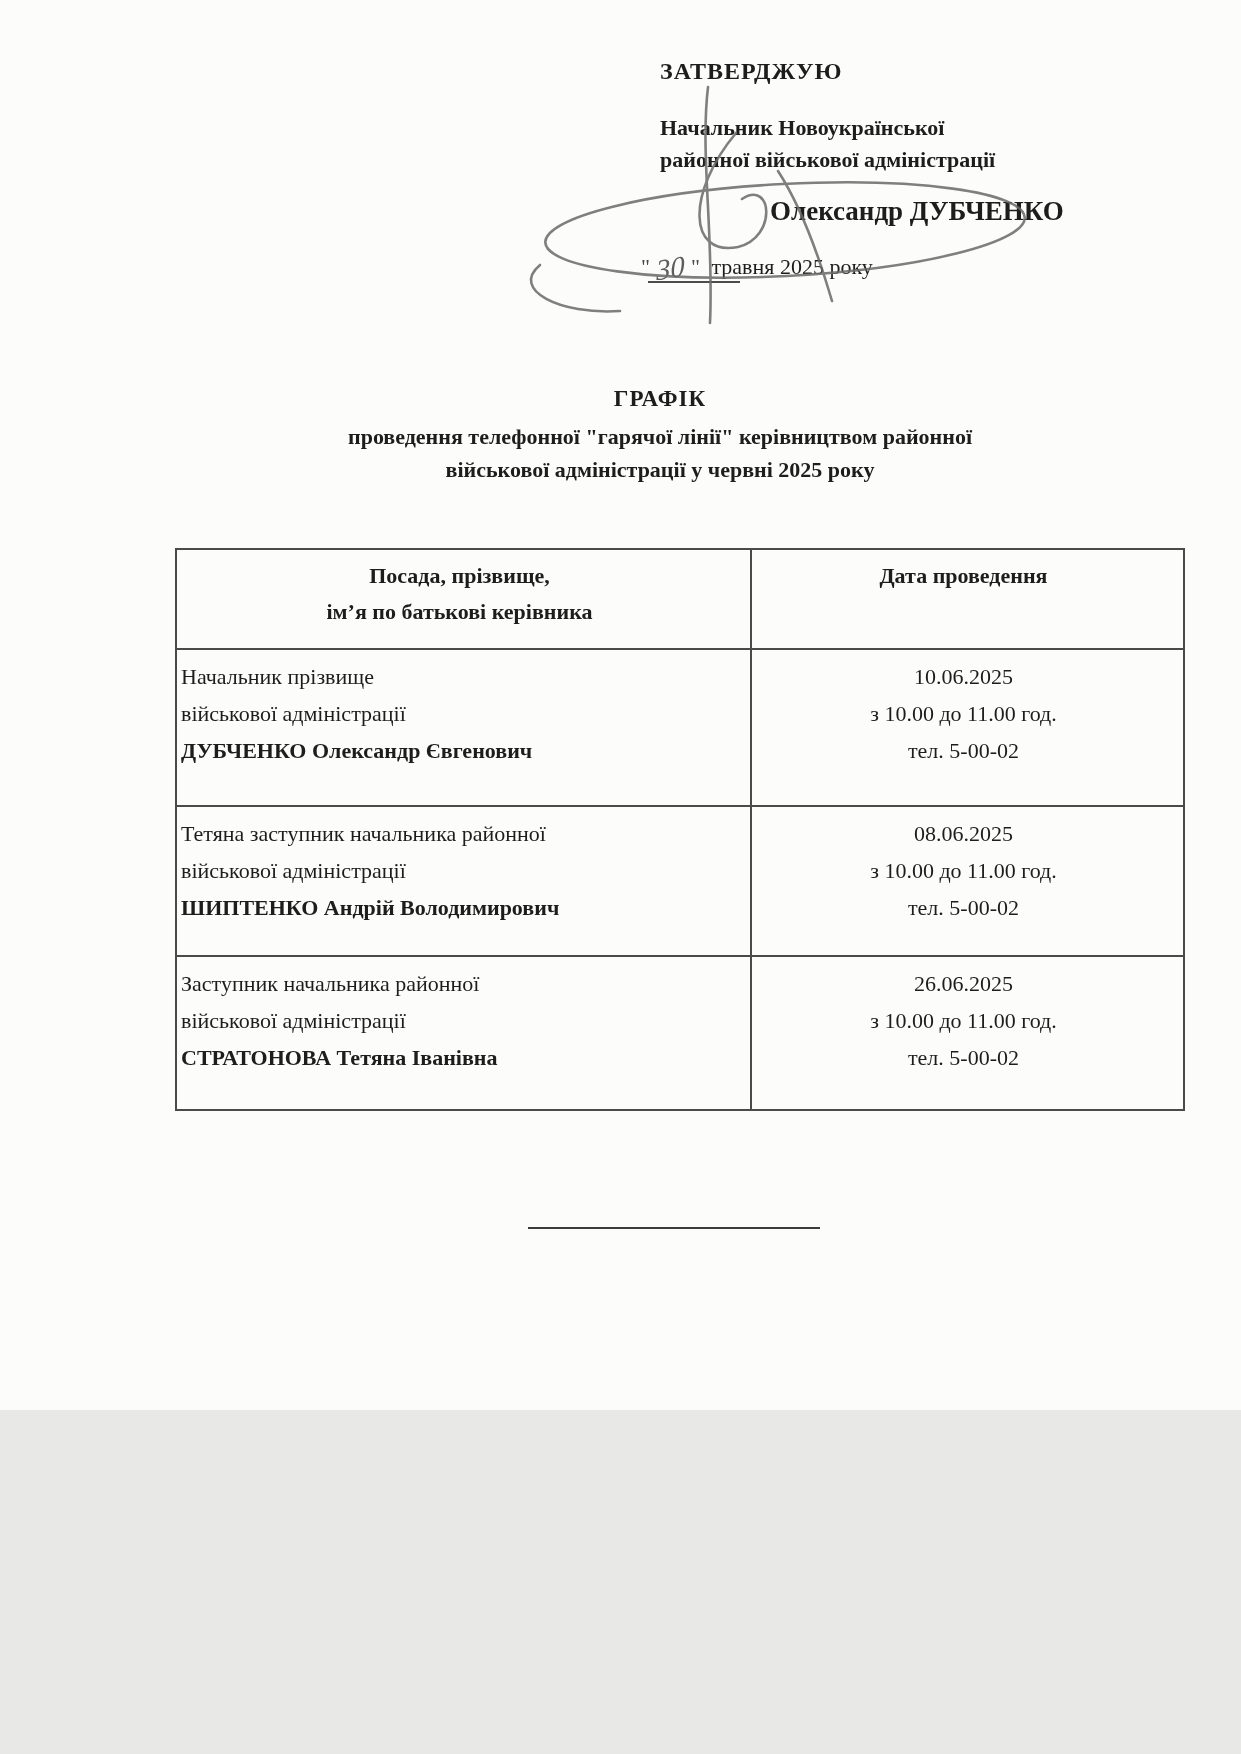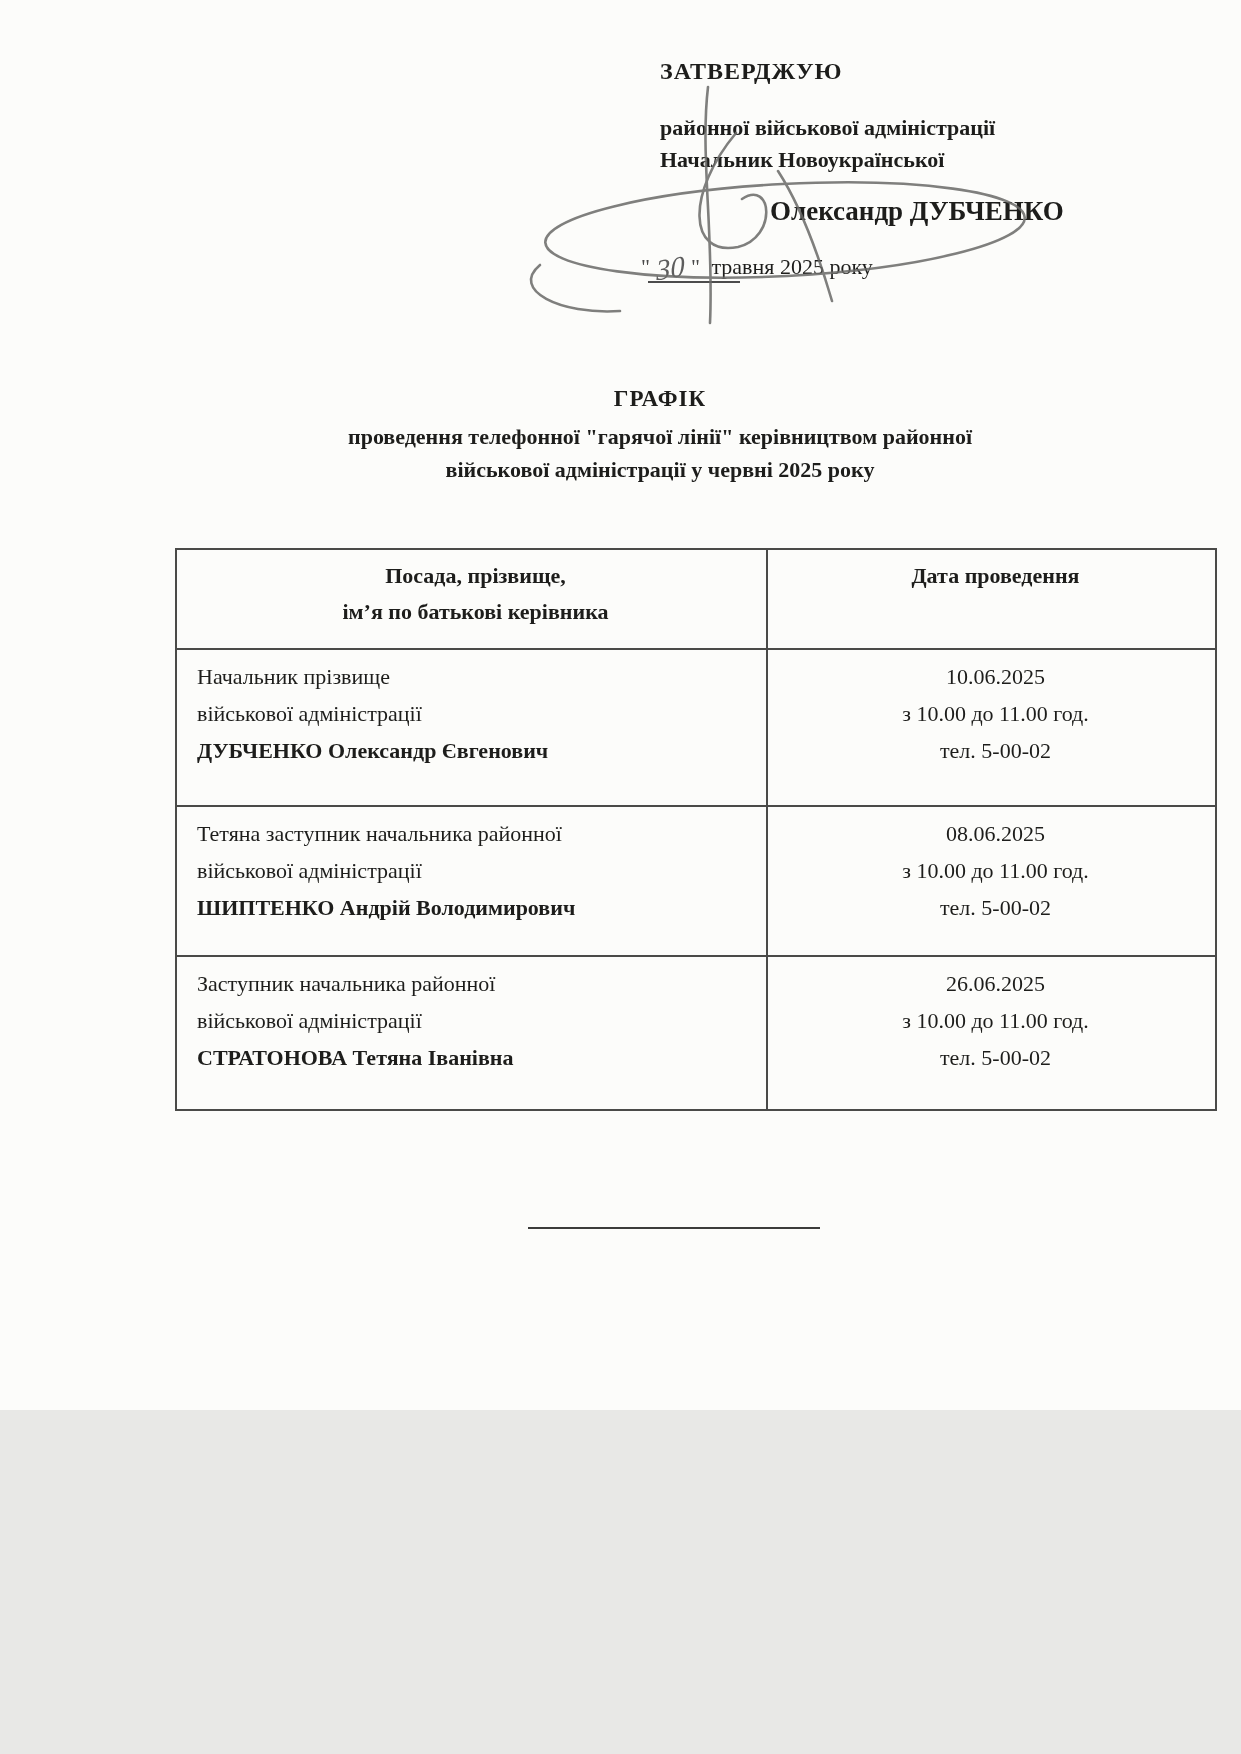--- a/index.html
+++ b/index.html
@@ -33,21 +33,21 @@
   .doc-title .t2{font-weight:bold;font-size:22px;margin-top:8px;line-height:33px;white-space:pre-line;}
   
   table.schedule{
     position:absolute;left:175px;top:548px;
     width:972px;border-collapse:collapse;table-layout:fixed;
   }
   table.schedule td,table.schedule th{
     border:2px solid #4a4a48;
     vertical-align:top;
     font-size:22px;
-    padding:8px 12px 4px 20px;
+    padding:8px 12px 4px 4px;
   }
   th.col-pos{width:557px;}
   th.col-date{width:415px;}
   tr.hdr th{height:86px;font-weight:bold;text-align:center;white-space:pre-line;line-height:36px;}
   tr.r1 td{height:143px;}
   tr.r2 td{height:136px;}
   tr.r3 td{height:140px;}
   td.pos{line-height:37px;}
   td.pos .nm{font-weight:bold;}
   td.when{text-align:center;line-height:37px;}
@@ -58,22 +58,22 @@
   .scan-bar{position:absolute;left:30px;top:1744px;width:1112px;height:9px;background:#141413;}
 </style>
 </head>
 <body>
 
 <div class="sheet">
 
   <div class="approval">
     <div class="stamp">ЗАТВЕРДЖУЮ</div>
     <div class="approver-title">
+      <div>Начальник Новоукраїнської</div>
       <div>районної військової адміністрації</div>
-      <div>Начальник Новоукраїнської</div>
     </div>
     <div class="approver-name">Олександр ДУБЧЕНКО</div>
   </div>
 
   <div class="date-line"><span class="q">"</span><span class="handwritten-day">30</span><span class="q">"</span> <span>травня 2025 року</span></div>
   <div class="day-underline"></div>
 
   <svg class="signature-svg" viewBox="0 0 560 260" fill="none">
     <g stroke="#6a6a68" stroke-width="2.6" stroke-linecap="round" opacity="0.85">
       <ellipse cx="285" cy="155" rx="240" ry="46" transform="rotate(-3 285 155)"></ellipse>

